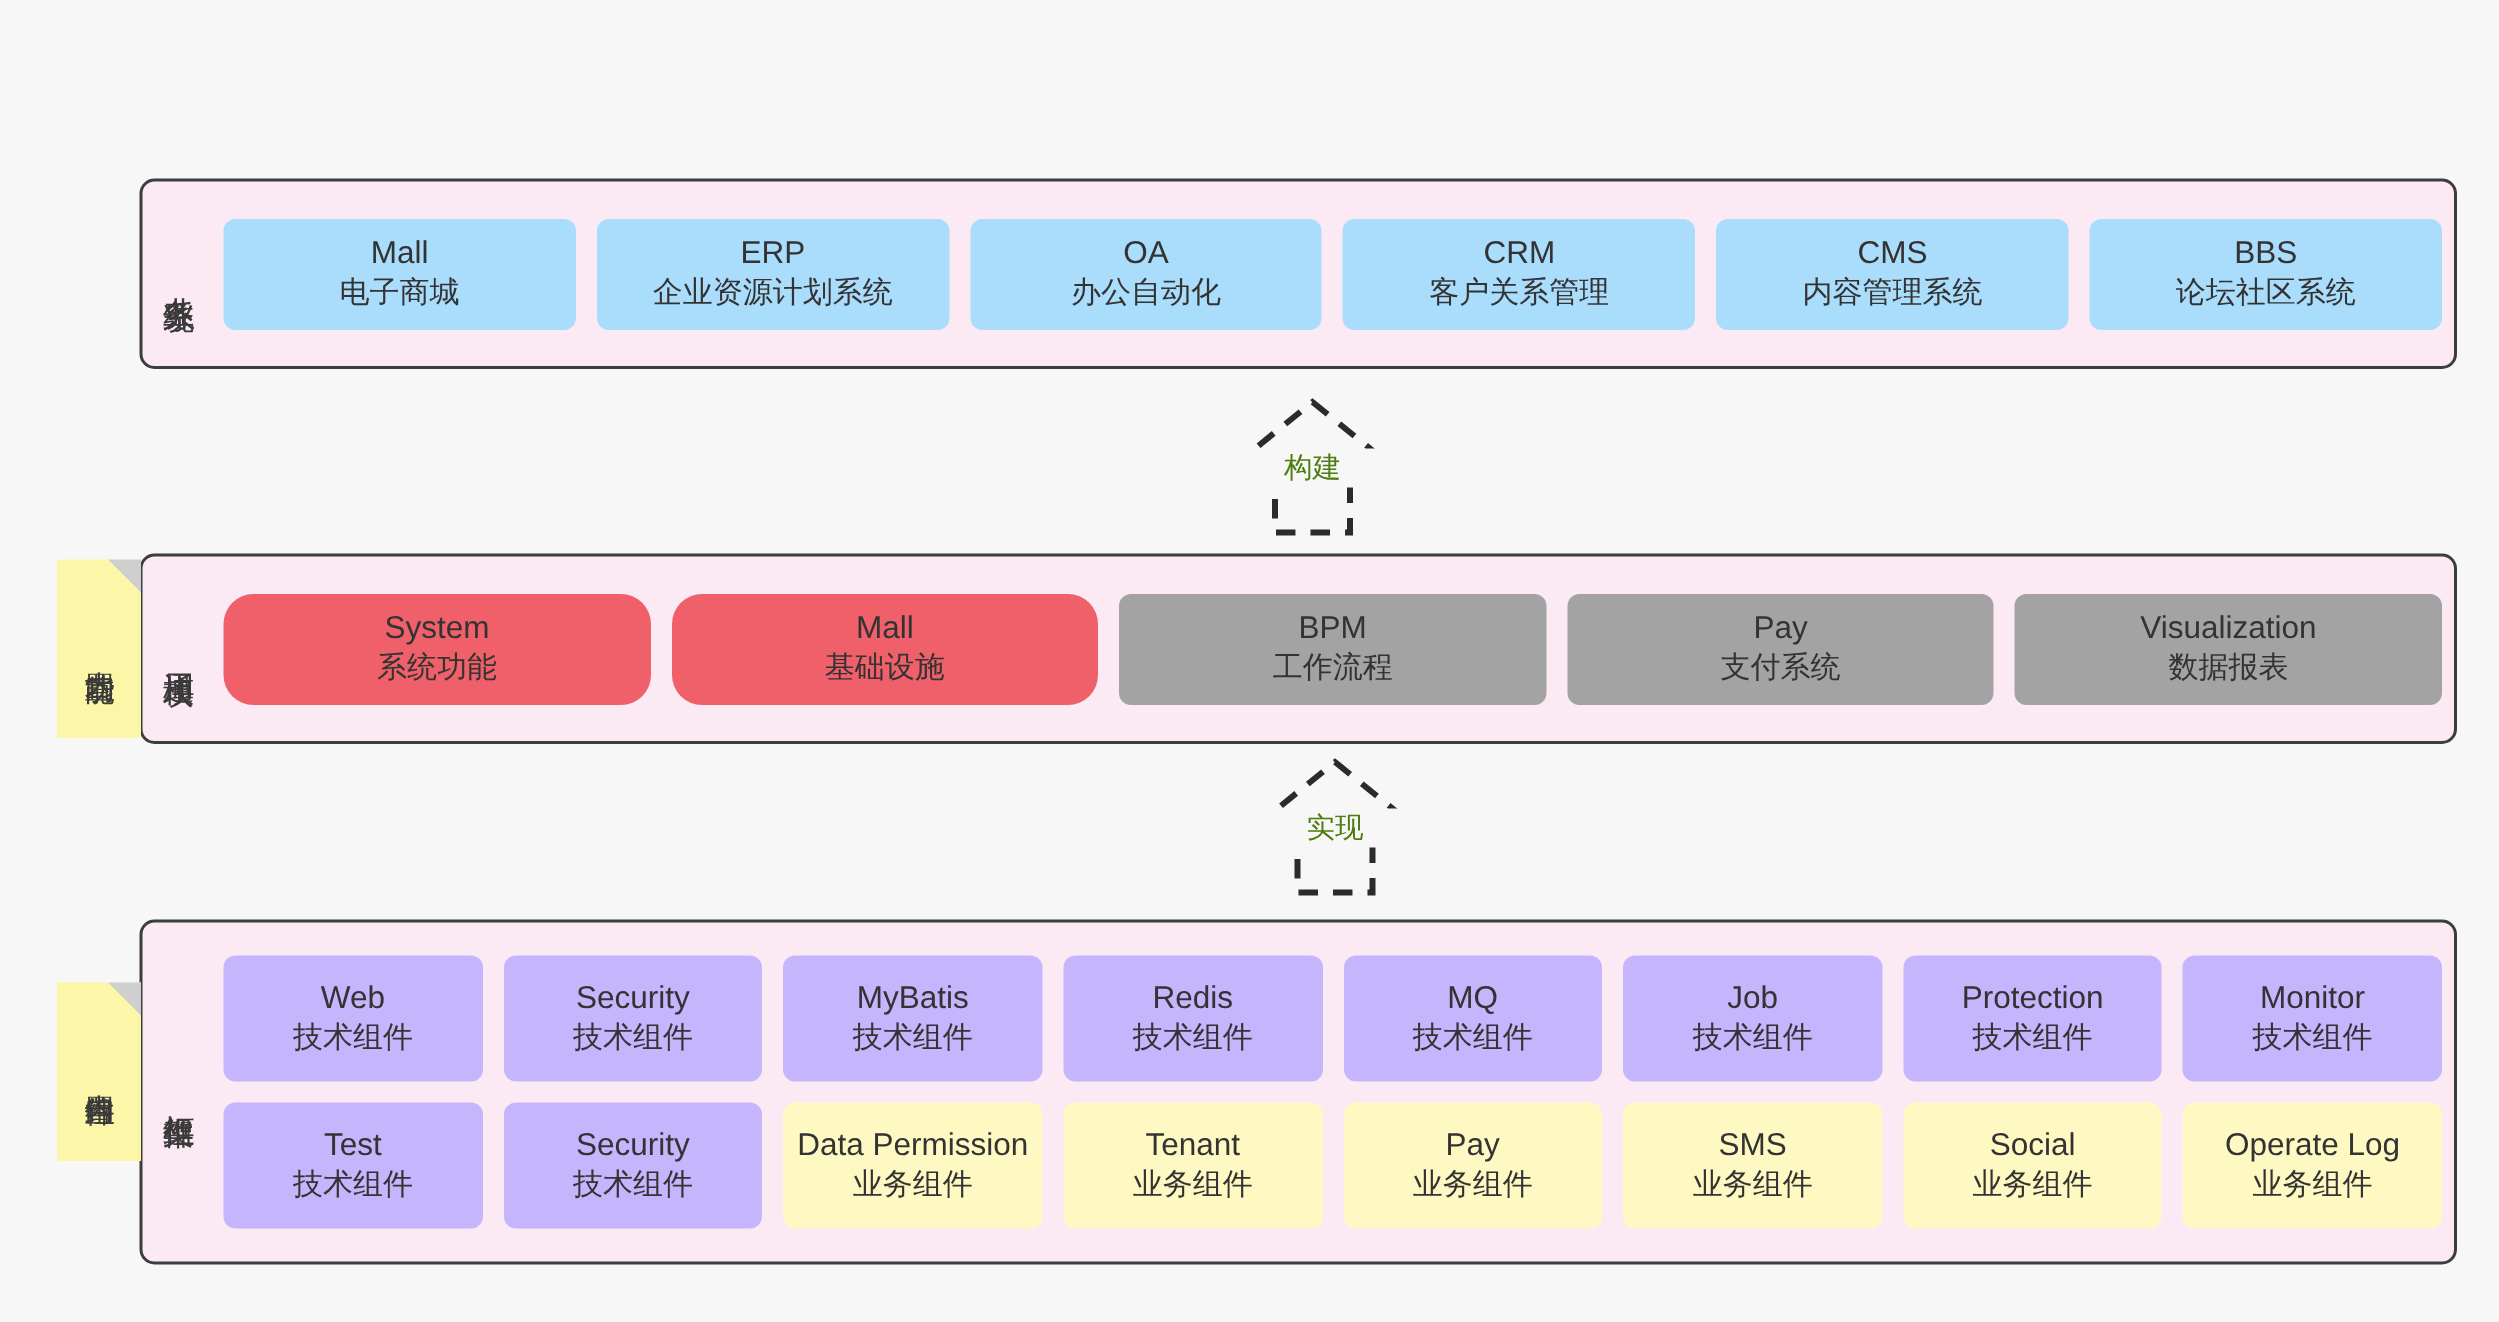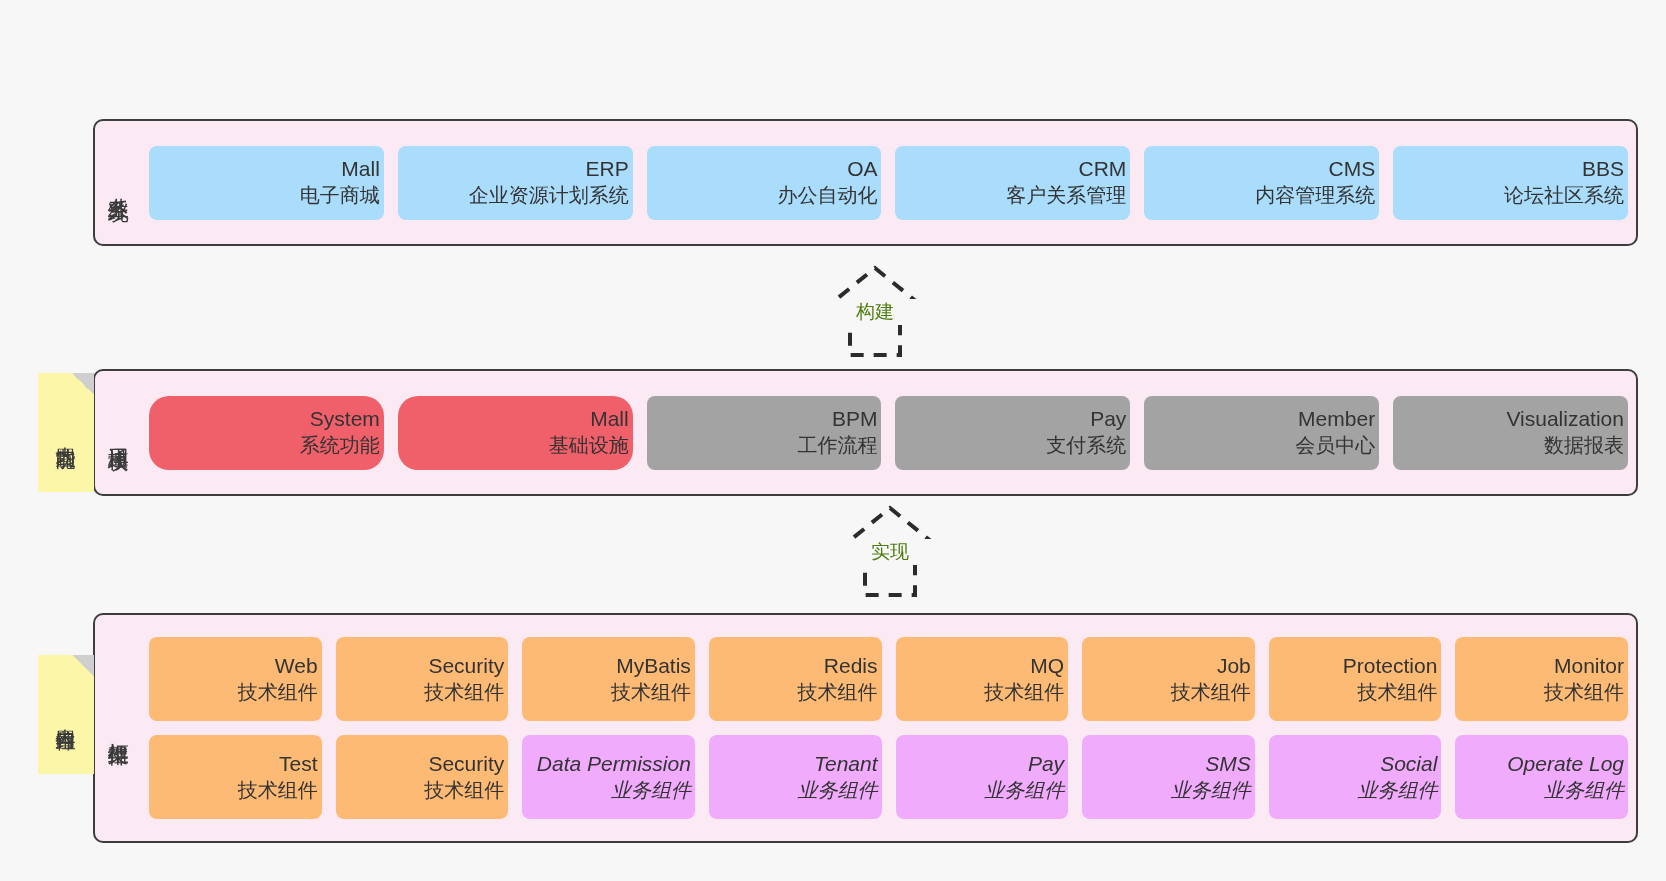--- a/index.html
+++ b/index.html
@@ -64,41 +64,41 @@
     flex: 0 0 auto;
   }
 
   
   .card {
     flex: 1 1 0;
     min-width: 0;
     border-radius: 8px;
     display: flex;
     flex-direction: column;
-    align-items: flex-end;
+    align-items: center;
     justify-content: center;
     text-align: center;
     font-size: 21px;
     line-height: 1.28;
     color: #333333;
     padding: 2px 4px;
     box-sizing: border-box;
     white-space: nowrap;
   }
   .card .sub {
     font-size: 20px;
   }
   .card.wrap { white-space: normal; }
 
   
   .c-blue        { background: #aadcfb; }
   .c-red         { background: #f0606a; border-radius: 20px; }
   .c-pink        { background: #a3a3a3; }
-  .c-green       { background: #fdba74; }
-  .c-green-light { background: #f0abfc; font-style: italic; }
+  .c-green       { background: #c4b5fd; }
+  .c-green-light { background: #fef9c3; }
 
   
   #layer-business  { left: 93px;  top: 119px; width: 1545px; height: 127px; }
   #layer-modules   { left: 93px;  top: 369px; width: 1545px; height: 127px; }
   #layer-framework { left: 93px;  top: 613px; width: 1545px; height: 230px; }
 
   #layer-business  .row { height: 74px; }
   #layer-modules   .row { height: 74px; }
   #layer-framework .row { height: 84px; }
 
@@ -216,24 +216,20 @@
         </div>
         <div class="card c-pink">
           <span>BPM</span>
           <span class="sub">工作流程</span>
         </div>
         <div class="card c-pink">
           <span>Pay</span>
           <span class="sub">支付系统</span>
         </div>
         <div class="card c-pink">
-          <span>Member</span>
-          <span class="sub">会员中心</span>
-        </div>
-        <div class="card c-pink">
           <span>Visualization</span>
           <span class="sub">数据报表</span>
         </div>
       </div>
     </div>
   </div>
 
   <div class="arrow" id="arrow-impl">
     <svg width="150" height="96" viewBox="0 0 150 96">
       <path d="M75 5 L133 52 L100 52 L100 92 L50 92 L50 52 L17 52 Z" fill="none" stroke="#2b2b2b" stroke-width="4" stroke-dasharray="13 10" stroke-linejoin="miter"></path>

